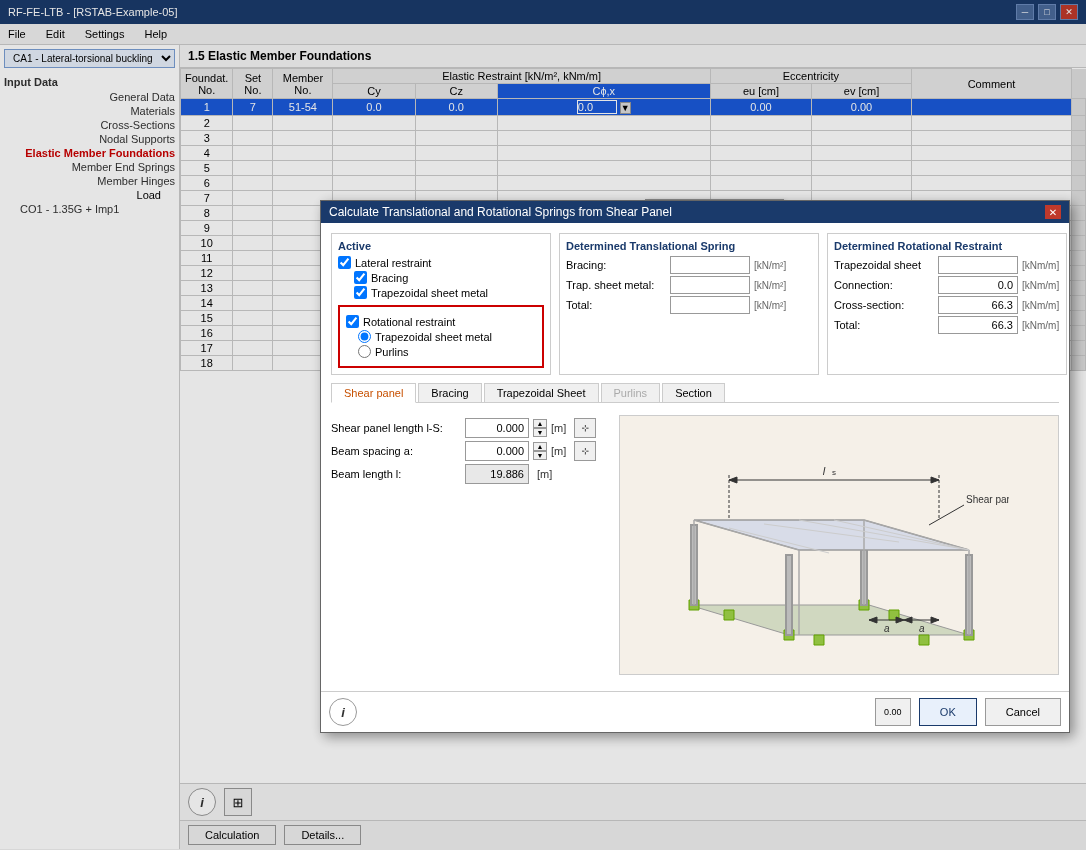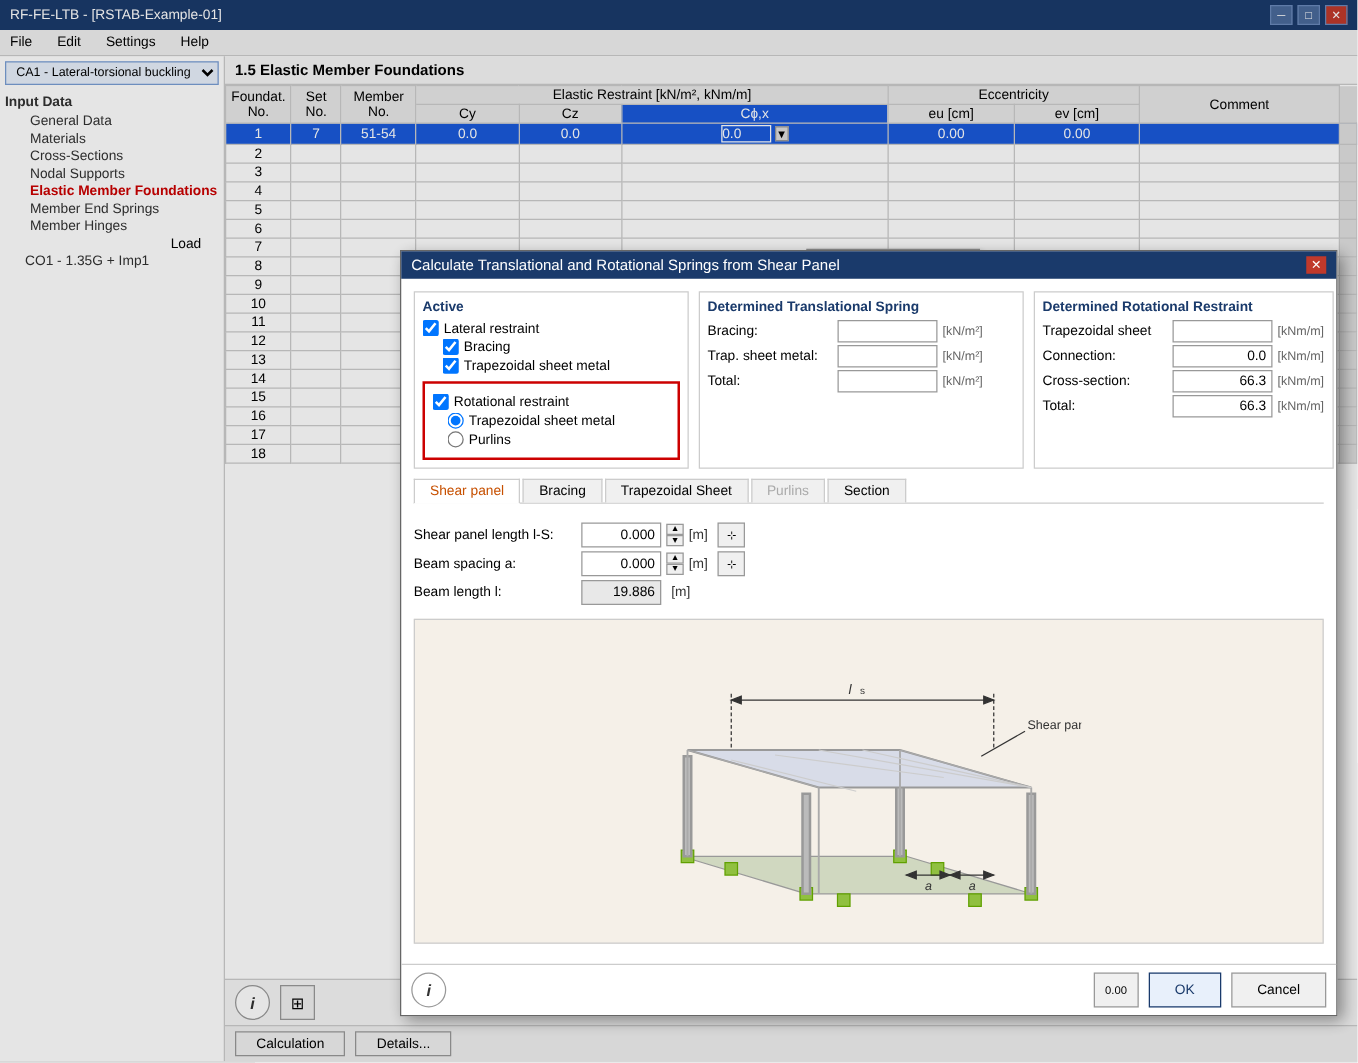--- a/index.html
+++ b/index.html
@@ -56,21 +56,21 @@
       width: 100%;
       background: #e8f0fb;
       border: 1px solid #7a9fd4;
       padding: 2px 4px;
       font-size: 10px;
       margin-bottom: 6px;
     }
     .sidebar-section-title { font-weight: bold; padding: 2px 0; color: #333; }
     .sidebar-item { padding: 1px 0 1px 12px; cursor: pointer; color: #333; }
     .sidebar-item.active { color: #c00; font-weight: bold; }
-    .sidebar-group { padding-left: 8px; }
+    .sidebar-group { padding-left: 8px; text-align: right; }
     .sidebar-load { padding: 1px 14px; font-weight: normal; text-align: right; }
     .sidebar-load-sub { padding: 1px 0 1px 16px; color: #333; }
 
     
     .content {
       flex: 1;
       display: flex;
       flex-direction: column;
       background: white;
       overflow: hidden;
@@ -258,21 +258,21 @@
     .tab.active {
       background: white;
       color: #c75000;
       border-bottom: 1px solid white;
       margin-bottom: -1px;
     }
 
     
     .geometry-section { padding: 6px 0; }
     .geometry-title { color: #c75000; font-size: 11px; margin-bottom: 6px; }
-    .geometry-content { display: flex; gap: 8px; flex-direction: column; }
+    .geometry-content { display: flex; gap: 8px; }
     .geometry-inputs { width: 280px; }
     .geometry-row { display: flex; align-items: center; gap: 4px; margin: 3px 0; }
     .geometry-label { width: 130px; font-size: 11px; }
     .geometry-input {
       width: 64px; height: 20px;
       border: 1px solid #999;
       font-size: 11px;
       padding: 1px 4px;
       text-align: right;
       background: white;
@@ -341,21 +341,21 @@
       font-style: italic;
       font-weight: bold;
       color: #333;
       font-size: 13px;
     }
   </style>
 </head>
 <body>
 
 <div class="title-bar">
-  <span>RF-FE-LTB - [RSTAB-Example-01]</span>
+  <span>RF-FE-LTB - [RSTAB-Example-05]</span>
   <div class="title-bar-controls">
     <button class="title-btn">─</button>
     <button class="title-btn">□</button>
     <button class="title-btn close">✕</button>
   </div>
 </div>
 
 <div class="menu-bar">
   <span class="menu-item">File</span>
   <span class="menu-item">Edit</span>

